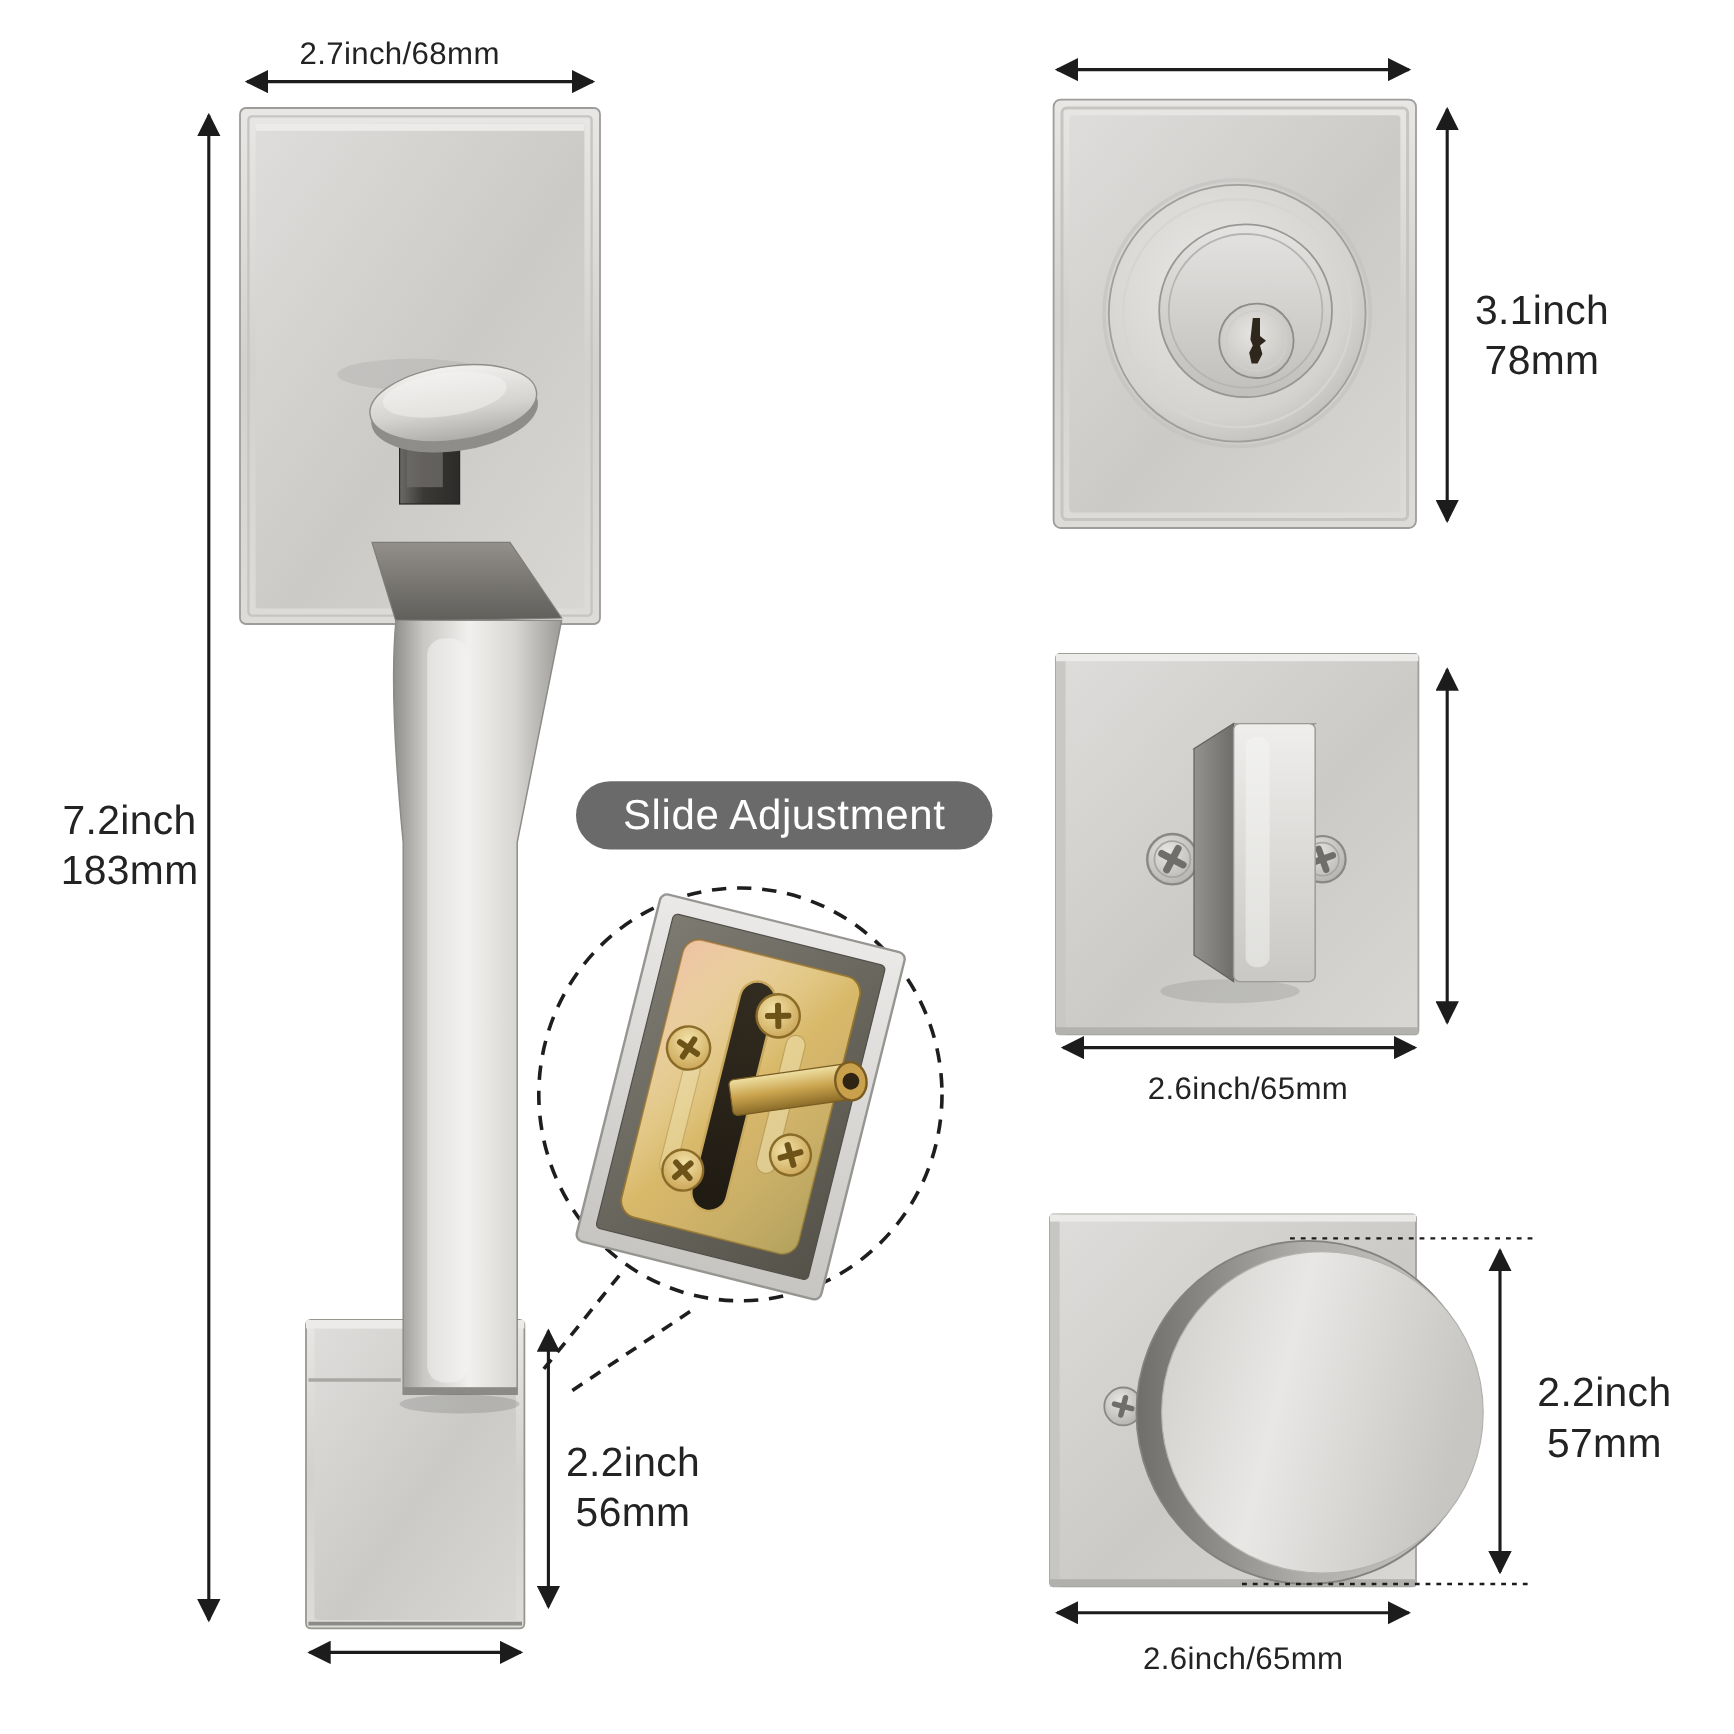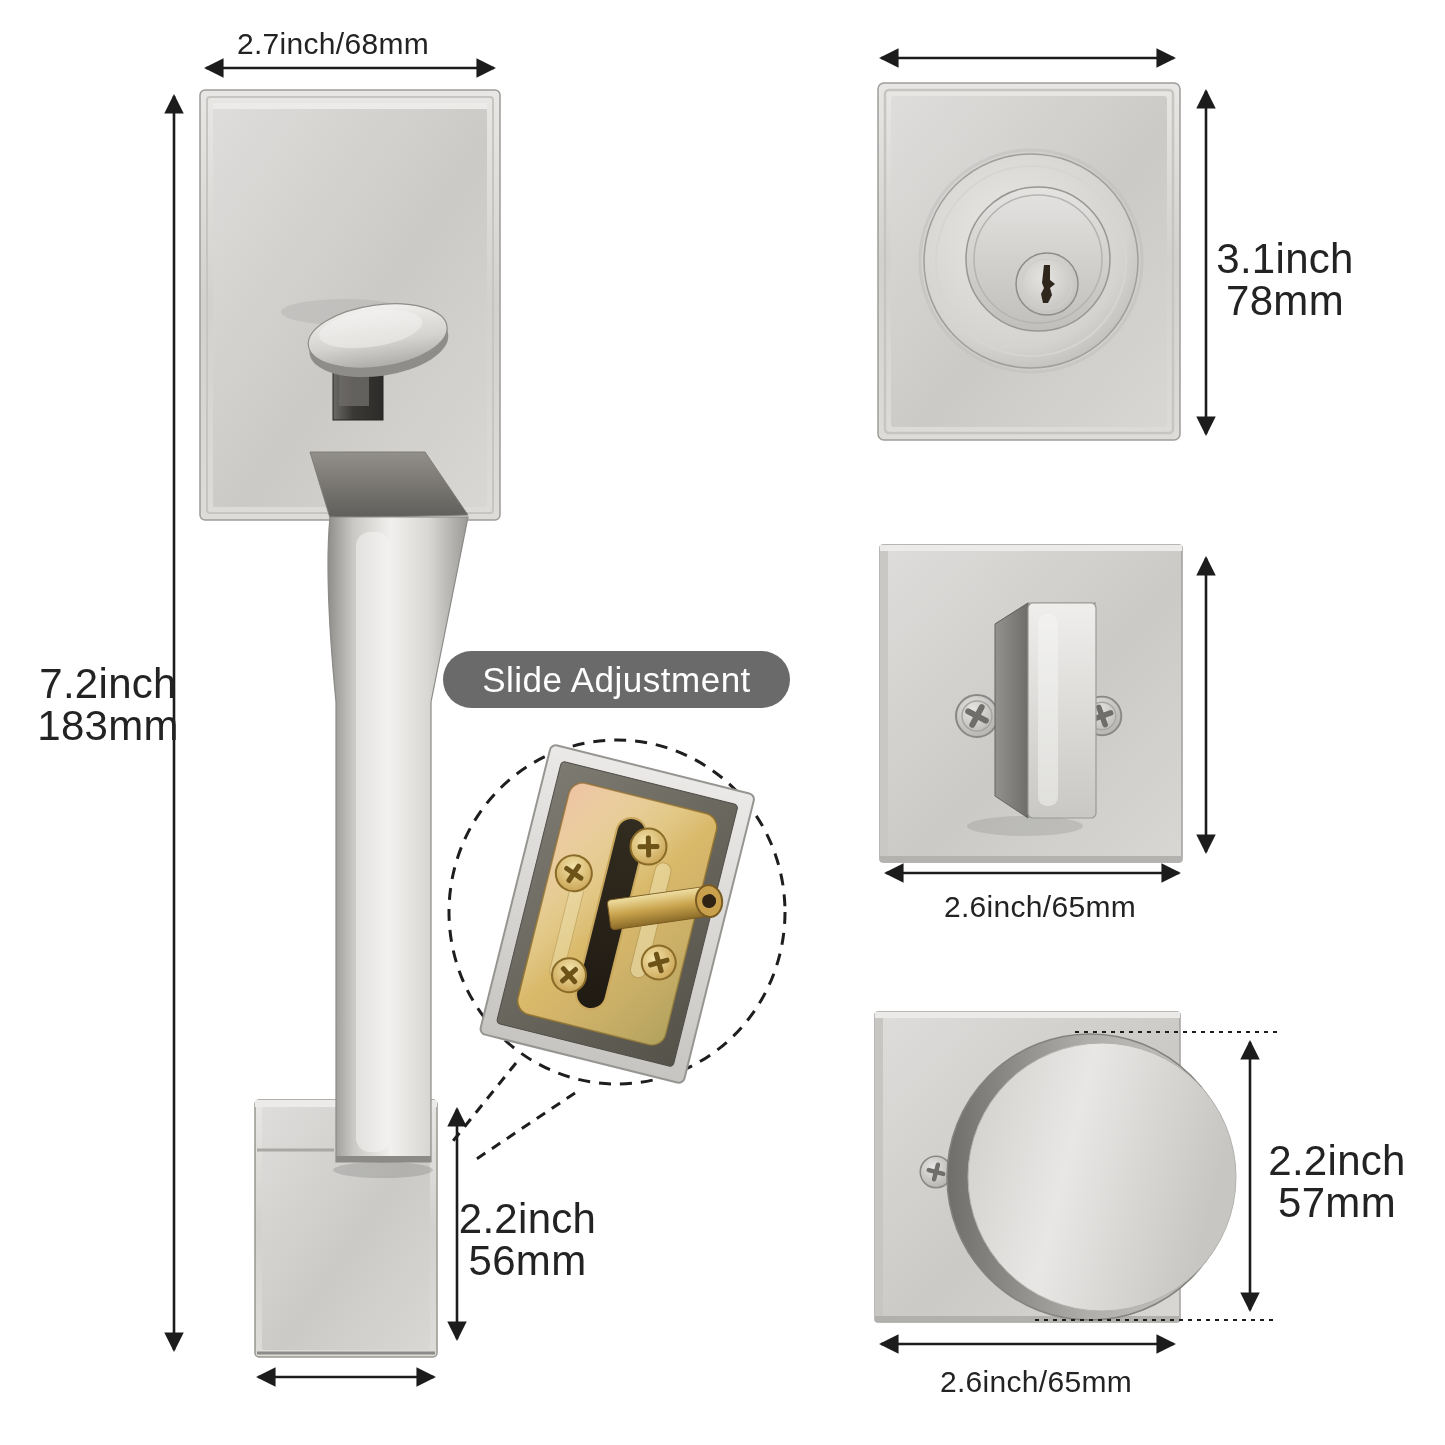--- a/index.html
+++ b/index.html
@@ -1,24 +1,24 @@
 <!DOCTYPE html>
 <html><head>
 <meta charset="utf-8">
 <style>
   html,body{margin:0;padding:0;background:#ffffff;}
   #canvas{position:relative;width:1445px;height:1445px;background:#ffffff;overflow:hidden;
           font-family:"Liberation Sans", sans-serif;}
   svg{position:absolute;display:block;}
   .overlay{left:0;top:0;pointer-events:none;}
-  .label{position:absolute;color:#232323;font-size:30px;line-height:44px;text-align:center;
+  .label{position:absolute;color:#232323;font-size:26px;line-height:44px;text-align:center;
          letter-spacing:.3px;white-space:nowrap;}
-  .label2{position:absolute;color:#232323;font-size:42px;line-height:42px;text-align:center;
+  .label2{position:absolute;color:#232323;font-size:34px;line-height:42px;text-align:center;
           letter-spacing:.3px;white-space:nowrap;}
-  .badge{position:absolute;left:443px;top:651px;width:347px;height:57px;background:#6a6a6a;
+  .badge{position:absolute;left:480px;top:651px;width:347px;height:57px;background:#6a6a6a;
          border-radius:30px;color:#ffffff;font-size:35px;display:flex;align-items:center;
          justify-content:center;letter-spacing:.5px;}
 </style>
 </head>
 <body>
 
 <div id="canvas">
 
   <svg width="0" height="0">
     <defs>

